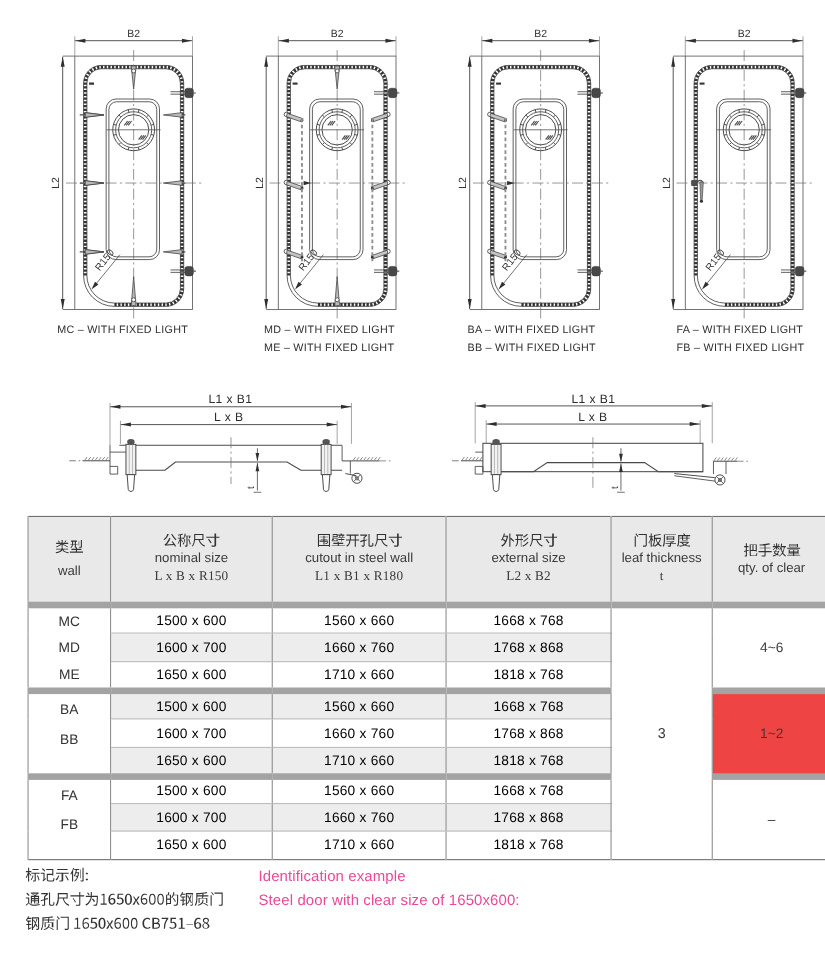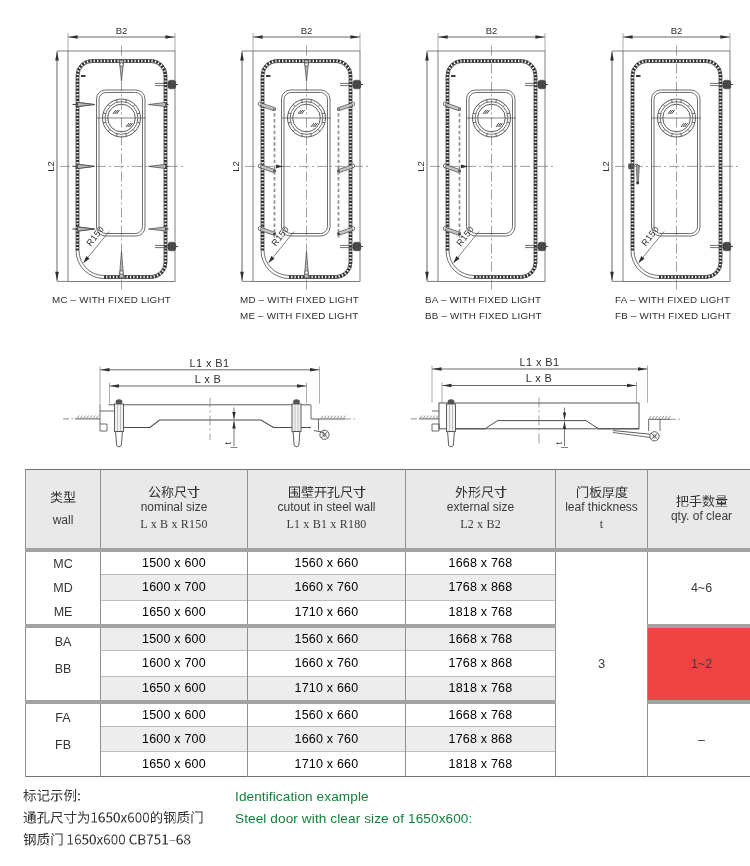--- a/index.html
+++ b/index.html
@@ -15,34 +15,34 @@
   
   table.spec{position:absolute;left:10px;top:469px;width:730px;border-collapse:collapse;
              table-layout:fixed;border:1px solid #6f6f6f;}
   table.spec td, table.spec th{border-left:1px solid #909090;padding:0;margin:0;
              font-weight:normal;text-align:center;vertical-align:middle;}
   thead tr{height:80px;}
   tbody tr{height:24px;}
   thead th{background:#e9e9e9;border-bottom:1px solid #5f5f5f;}
   td.sz{font-size:12.5px;color:#000000;letter-spacing:.2px;border-top:1px solid #bdbdbd;}
   tr.shaded td.sz{background:#ededed;}
-  tr.gstart td{border-top:4px solid #a3a3a3;}
+  tr.gstart td{border-top:6px solid #a3a3a3;}
   td.th9{border-top:none;font-size:13px;color:#3a3a3a;}
   td.clipc{font-size:12.5px;color:#3a3a3a;}
   td.clipc.shade{background:#ef4444;}
   td.typec{font-size:12.5px;color:#333;}
   .tline{height:24px;line-height:24px;}
   .tgrp2{display:flex;flex-direction:column;justify-content:center;height:72px;transform:translateY(-8px);}
   .tgrp2 div{line-height:27px;}
   .hzh{display:block;margin:0 auto 1px auto;}
   th.first .hzh{margin-bottom:8px;}
   .hen{font-size:12px;color:#3a3a3a;line-height:13.5px;}
   .hform{font-size:12px;color:#3a3a3a;line-height:18px;letter-spacing:.2px;font-family:Liberation Serif, serif;}
   .hidden-zh{position:absolute;width:1px;height:1px;overflow:hidden;clip:rect(0 0 0 0);white-space:nowrap;}
-  .fen{position:absolute;left:220px;font-size:13.6px;color:#15803d;letter-spacing:.1px;}
+  .fen{position:absolute;left:220px;font-size:13.6px;color:#ec4899;letter-spacing:.1px;}
   svg.zhline{position:absolute;}
 </style>
 </head>
 <body>
 
 <div class="page">
 
   <svg class="draw" width="750" height="466" viewBox="0 0 750 466">
     <g id="g-geom">
         <g>

